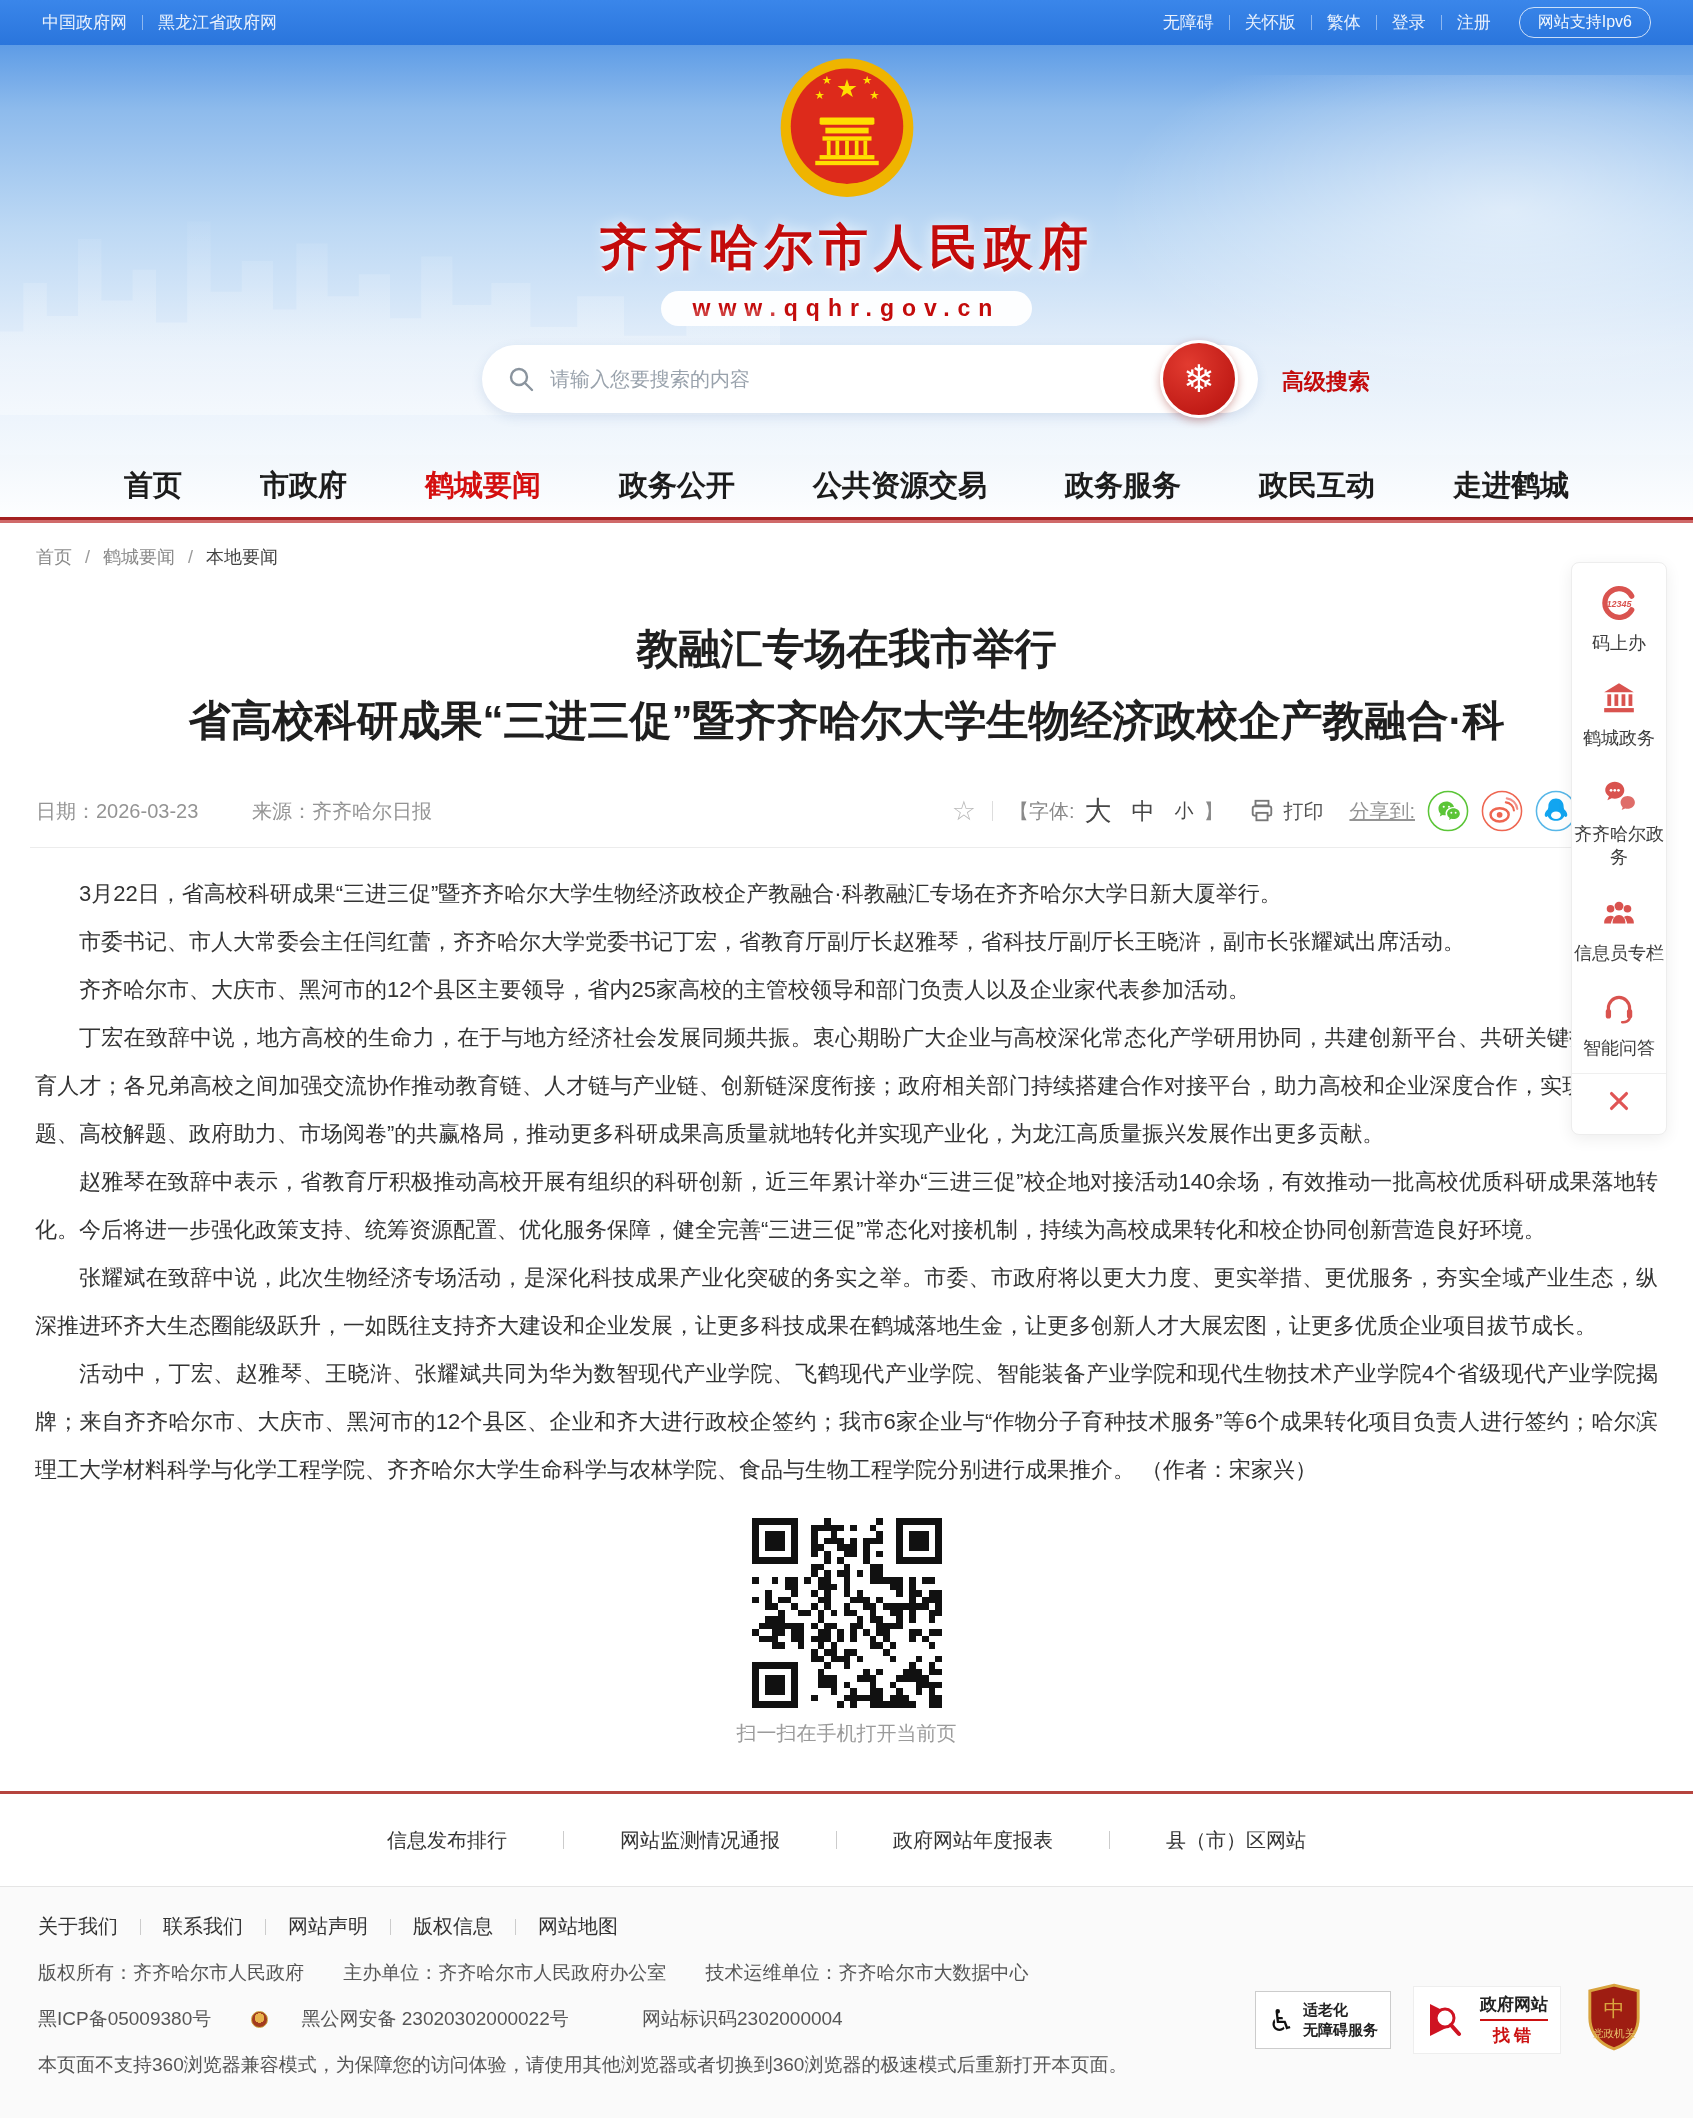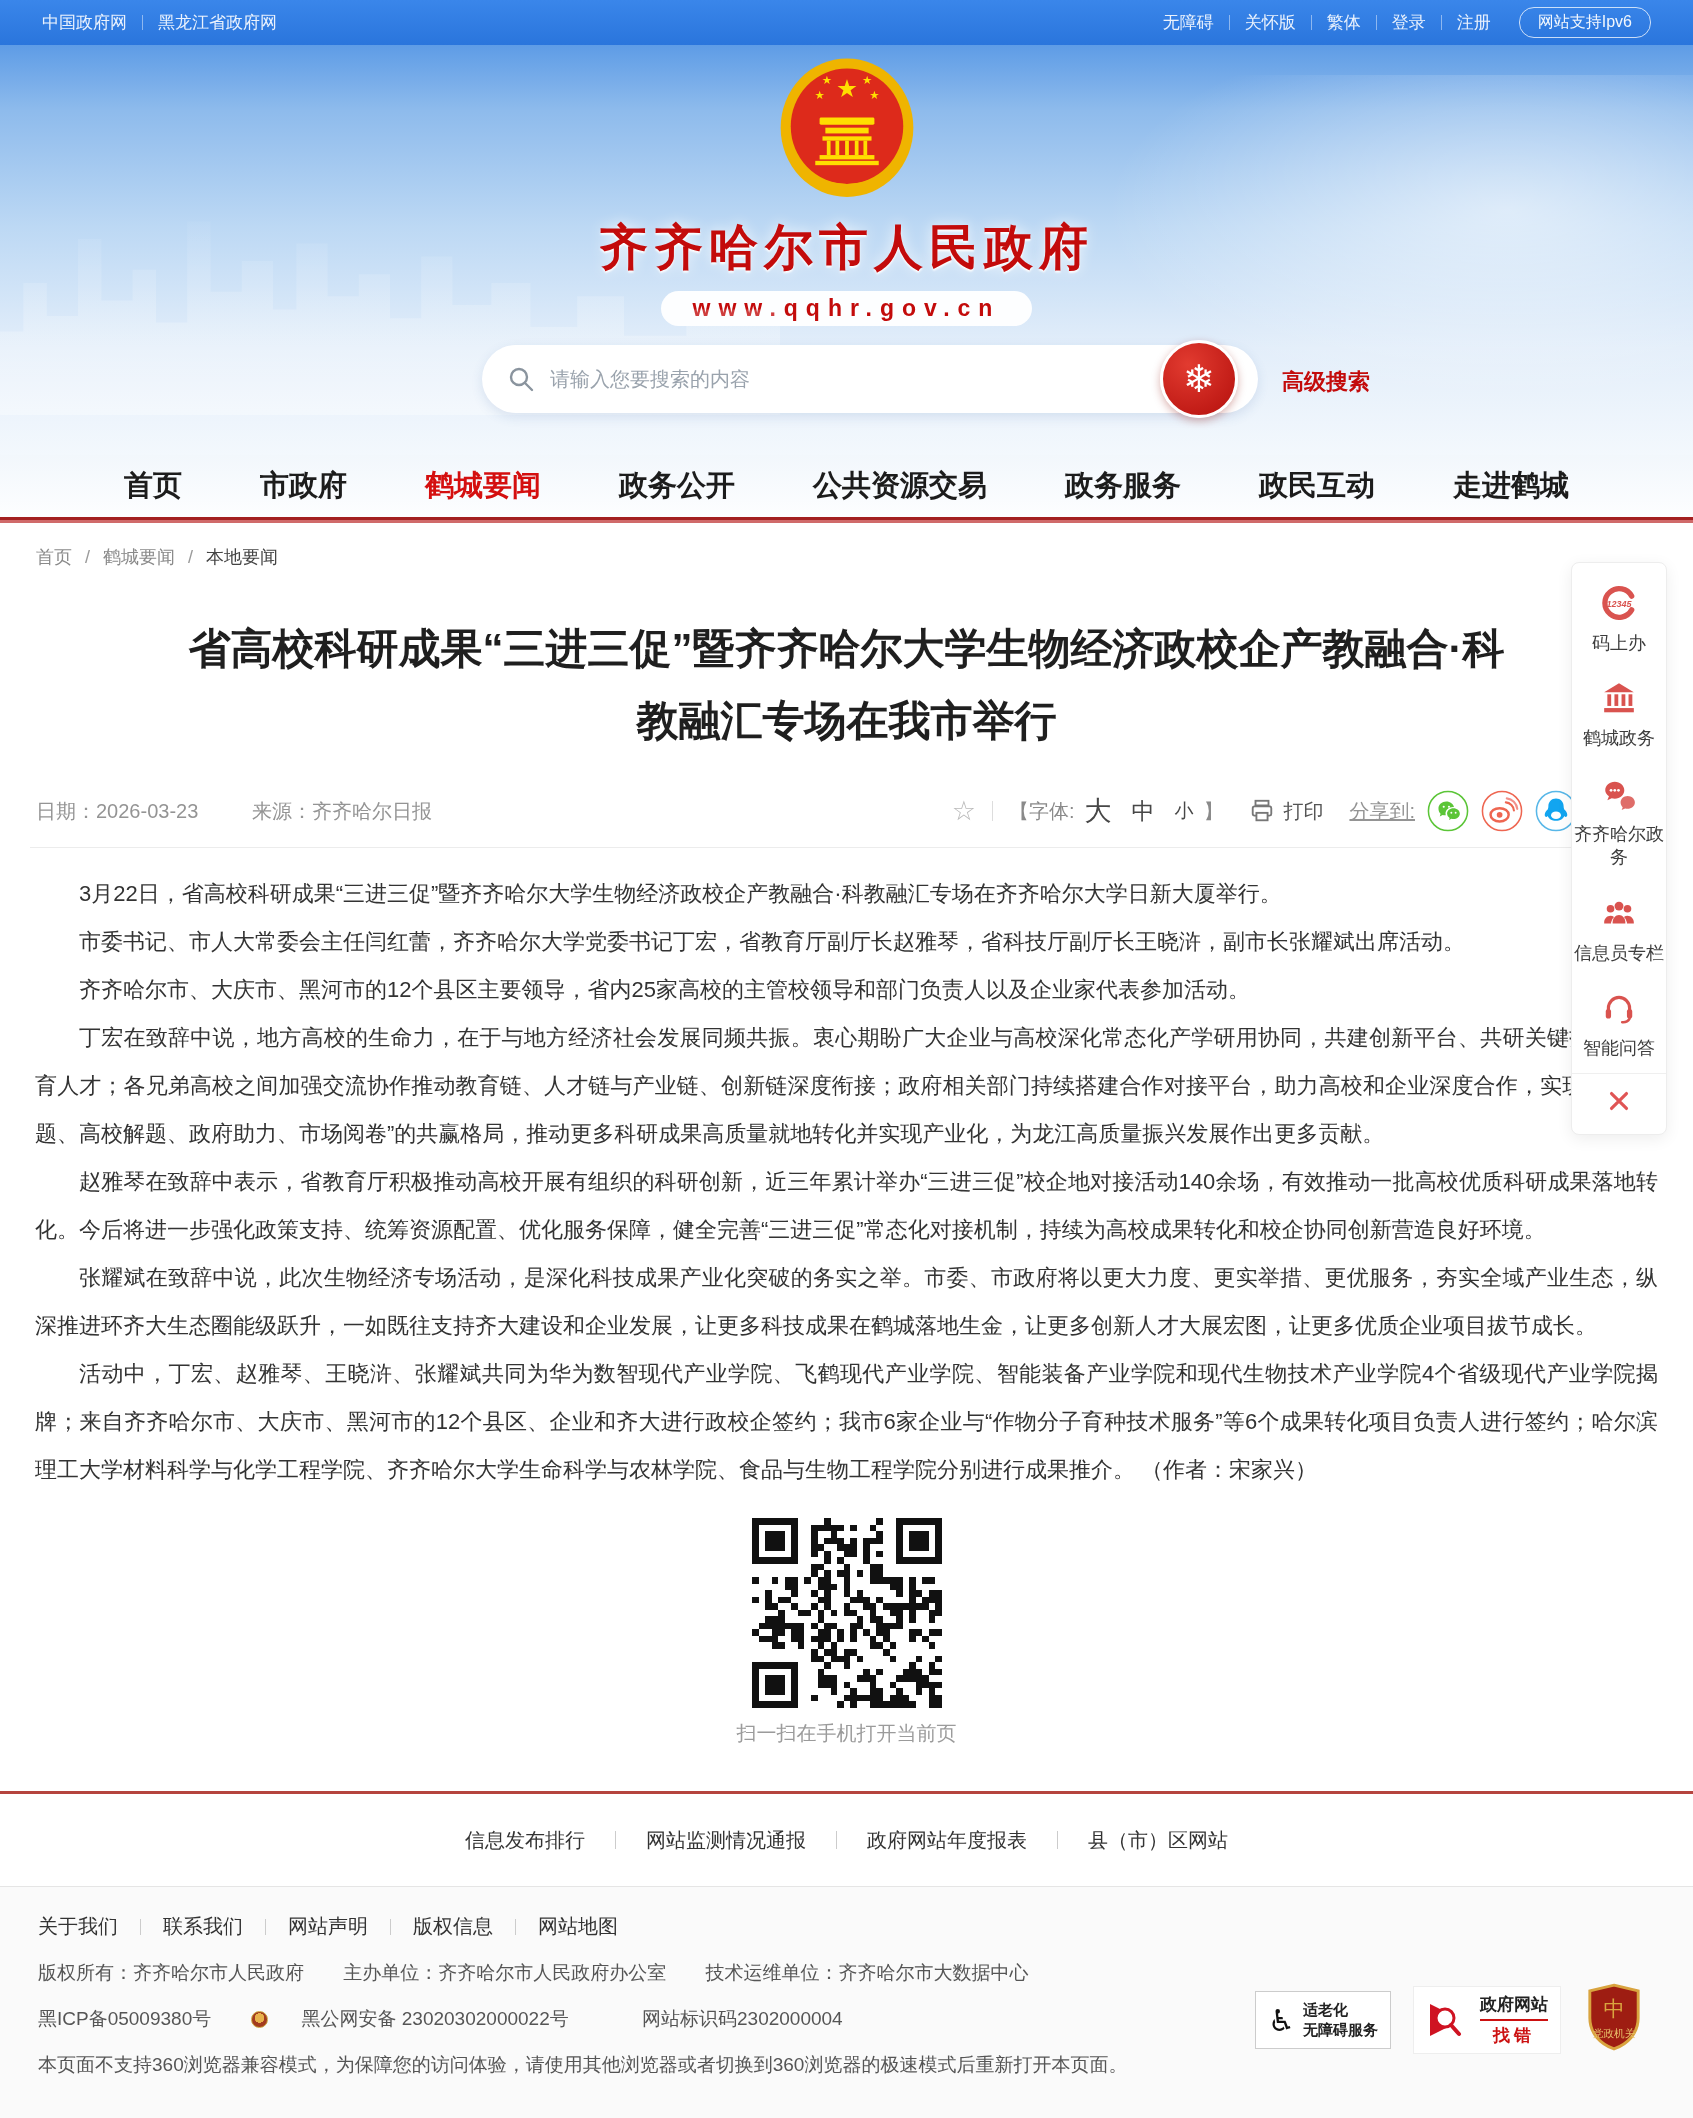--- a/index.html
+++ b/index.html
@@ -61,21 +61,21 @@
   .share-ic { width:42px; height:42px; margin-left:12px; cursor:pointer; }
   .meta-divider { margin:14px 30px 0; border-top:1px solid #ececec; }
   .article-body { margin:22px 35px 0; height:624px; overflow:hidden; }
   .article-body p { font-size:22px; color:#333; line-height:2.18; text-align:justify; text-indent:2em; }
   .qr-wrap { text-align:center; margin-top:24px; }
   .qr-box svg { width:190px; height:190px; background:#fff; shape-rendering:crispEdges; }
   .qr-caption { margin-top:8px; font-size:20px; color:#9b9b9b; }
 
   
   .links-rule { margin-top:44px; height:3px; background:#b5443e; }
-  .links-bar { height:92px; display:flex; align-items:center; justify-content:center; background:#fff; }
+  .links-bar { height:92px; display:flex; align-items:center; justify-content:center; background:#fff;gap:26px; }
   .links-bar a { font-size:20px; color:#333; text-decoration:none; }
   .lsep { width:1px; height:18px; background:#ccc; margin:0 30px; }
   .footer { position:absolute; left:0; right:0; bottom:0; height:232px; background:#fafafa; border-top:1px solid #e5e5e5; padding:26px 0 0 38px; }
   .f-links { display:flex; align-items:center;text-align:center; }
   .f-links a { font-size:20px; color:#333; text-decoration:none; }
   .fsep { width:1px; height:16px; background:#ccc; margin:0 22px; }
   .f-row { margin-top:20px; font-size:19px; color:#555; }
   .f-row span { margin-right:34px; }
   .f-row a { color:#555; text-decoration:none; margin-right:34px; }
   .police-icon { display:inline-block; width:17px; height:17px; border-radius:50%; vertical-align:-3px; margin-right:6px;
@@ -173,22 +173,22 @@
 
   <div class="breadcrumb">
     <a href="#">首页</a>
     <span class="bsep">/</span>
     <a href="#">鹤城要闻</a>
     <span class="bsep">/</span>
     <span class="cur">本地要闻</span>
   </div>
 
   <h1 class="article-title">
+    <span>教融汇专场在我市举行</span>
     <span>省高校科研成果“三进三促”暨齐齐哈尔大学生物经济政校企产教融合·科</span>
-    <span>教融汇专场在我市举行</span>
   </h1>
 
   <div class="meta-row">
     <div class="meta-left">
       <span>日期：2026-03-23</span>
       <span>来源：齐齐哈尔日报</span>
     </div>
     <div class="meta-tools">
       <span class="fav-star">☆</span>
       <span class="vsep"></span>

